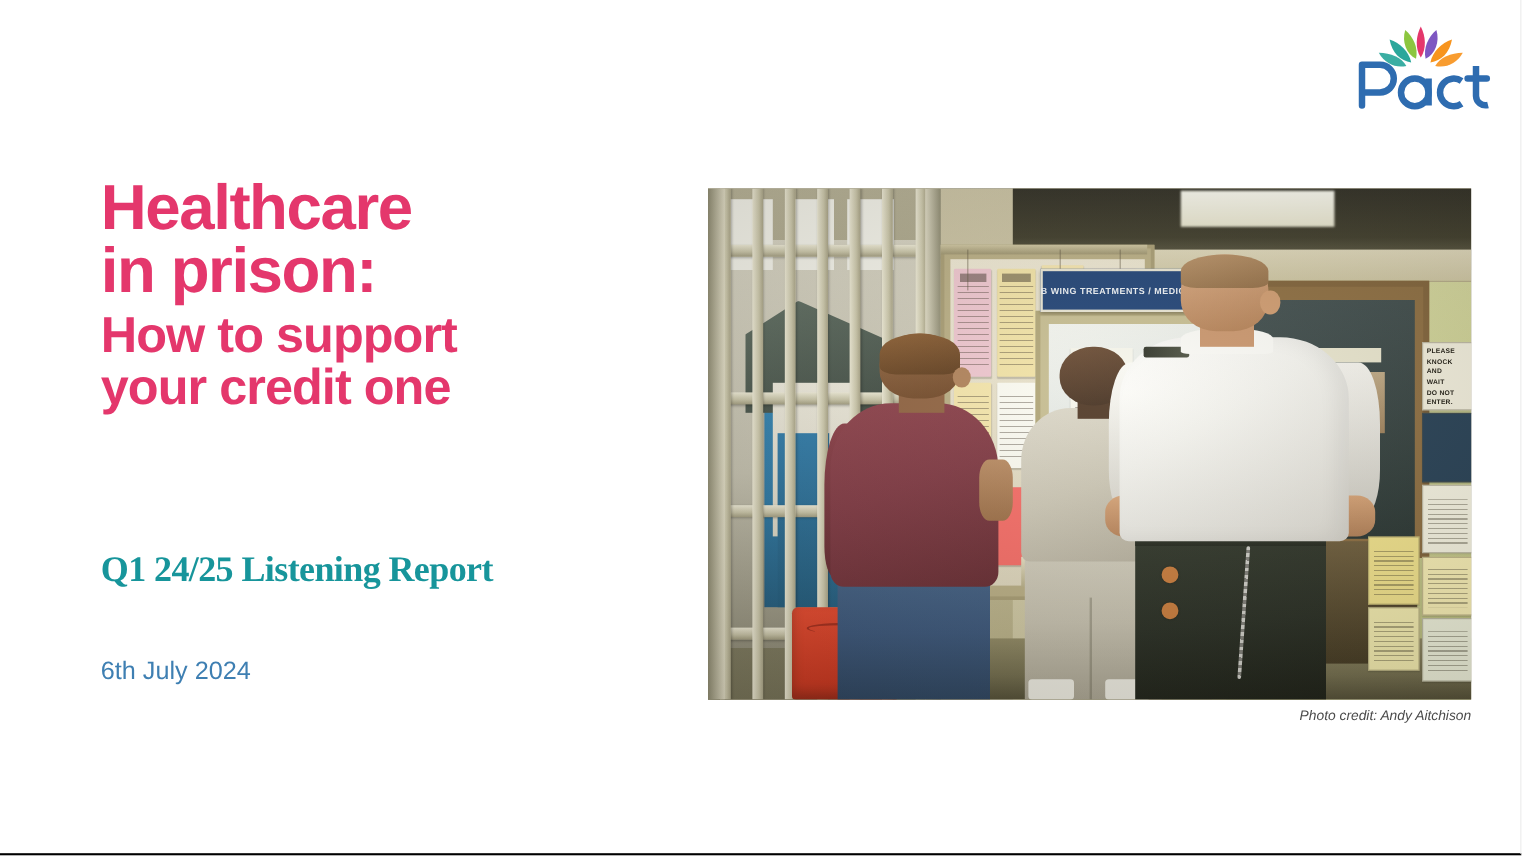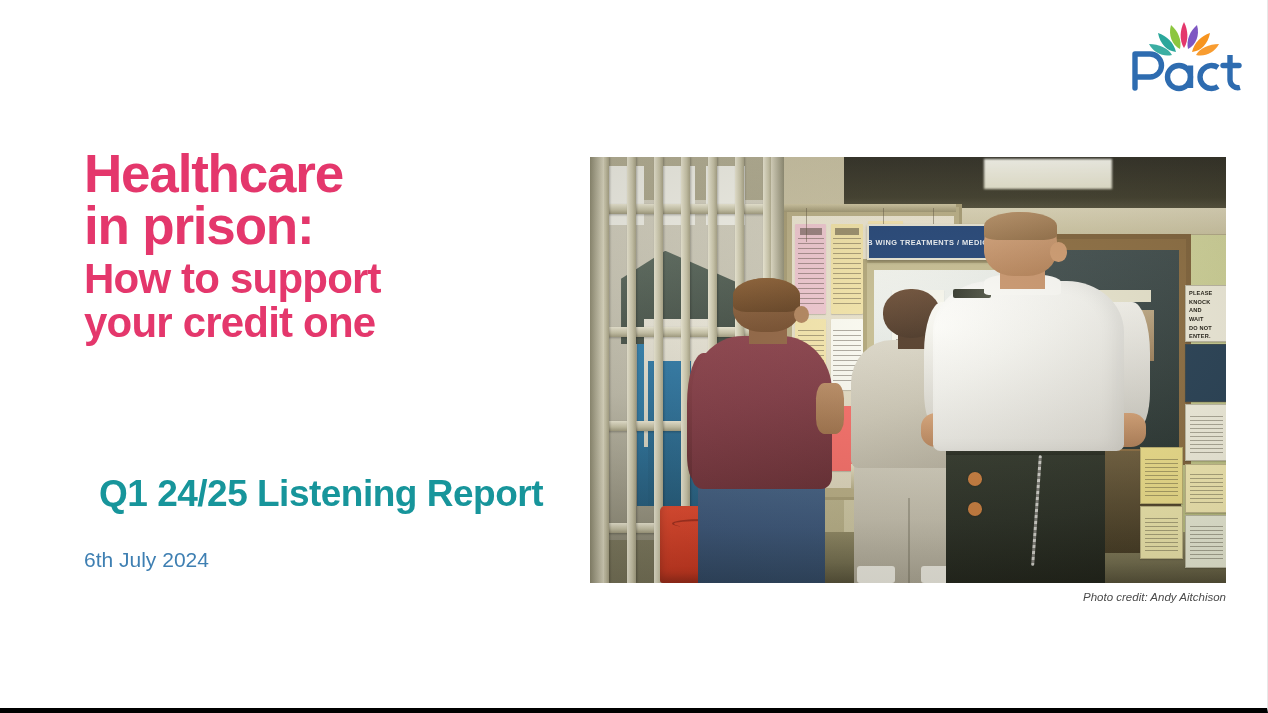--- a/index.html
+++ b/index.html
@@ -12,21 +12,21 @@
     font-family: "Liberation Sans", sans-serif;
   }
   .slide {
     position: relative;
     width: 1268px;
     height: 713px;
     background: #ffffff;
     overflow: hidden;
     box-sizing: border-box;
     border-right: 1px solid #e8e8e8;
-    border-bottom: 5px solid #000000;
+    border-bottom: 2px solid #000000;
   }
 
   
   .logo {
     position: absolute;
     top: 14px;
     left: 1122px;
     width: 124px;
     height: 78px;
   }
@@ -52,28 +52,29 @@
     color: #E4376C;
     font-size: 42px;
     font-weight: bold;
     line-height: 1.06;
     letter-spacing: -0.8px;
     margin: 4px 0 0 0;
     white-space: pre-line;
   }
   .report-line {
     color: #17959B;
-    font-size: 37px;
+    font-size: 30px;
     font-weight: bold;
     letter-spacing: -0.5px;
-    margin: 15px;
+    margin: 0;
     position: absolute;
     left: 0;
     top: 310px;
     white-space: nowrap;
+    font-family: Liberation Serif, serif;
   }
   .date-line {
     color: #3E7FB2;
     font-size: 21px;
     font-weight: normal;
     letter-spacing: 0px;
     margin: 0;
     position: absolute;
     left: 0;
     top: 400px;

